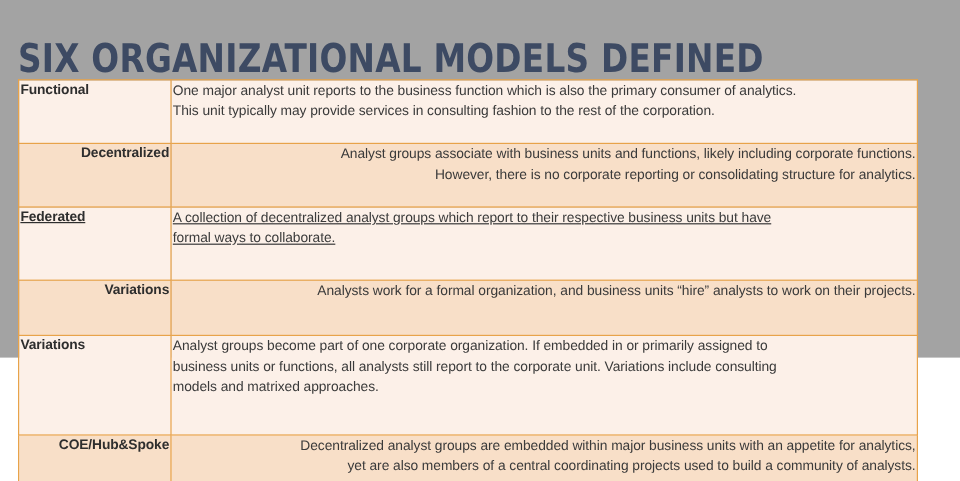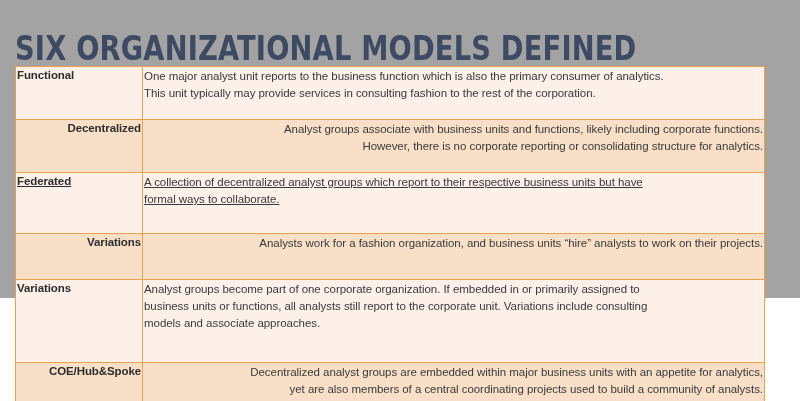--- a/index.html
+++ b/index.html
@@ -114,30 +114,30 @@
         <td class="model-name">Federated</td>
         <td class="model-desc">
           <span class="desc-line">A collection of decentralized analyst groups which report to their respective business units but have</span>
           <span class="desc-line">formal ways to collaborate.</span>
         </td>
       </tr>
 
       <tr class="r3 row-dark">
         <td class="model-name">Variations</td>
         <td class="model-desc">
-          <span class="desc-line">Analysts work for a fashion organization, and business units “hire” analysts to work on their projects.</span>
+          <span class="desc-line">Analysts work for a formal organization, and business units “hire” analysts to work on their projects.</span>
         </td>
       </tr>
 
       <tr class="r4 row-light">
         <td class="model-name">Variations</td>
         <td class="model-desc">
           <span class="desc-line">Analyst groups become part of one corporate organization. If embedded in or primarily assigned to</span>
           <span class="desc-line">business units or functions, all analysts still report to the corporate unit. Variations include consulting</span>
-          <span class="desc-line">models and associate approaches.</span>
+          <span class="desc-line">models and matrixed approaches.</span>
         </td>
       </tr>
 
       <tr class="r5 row-dark">
         <td class="model-name">COE/Hub&amp;Spoke</td>
         <td class="model-desc">
           <span class="desc-line">Decentralized analyst groups are embedded within major business units with an appetite for analytics,</span>
           <span class="desc-line">yet are also members of a central coordinating projects used to build a community of analysts.</span>
         </td>
       </tr>

